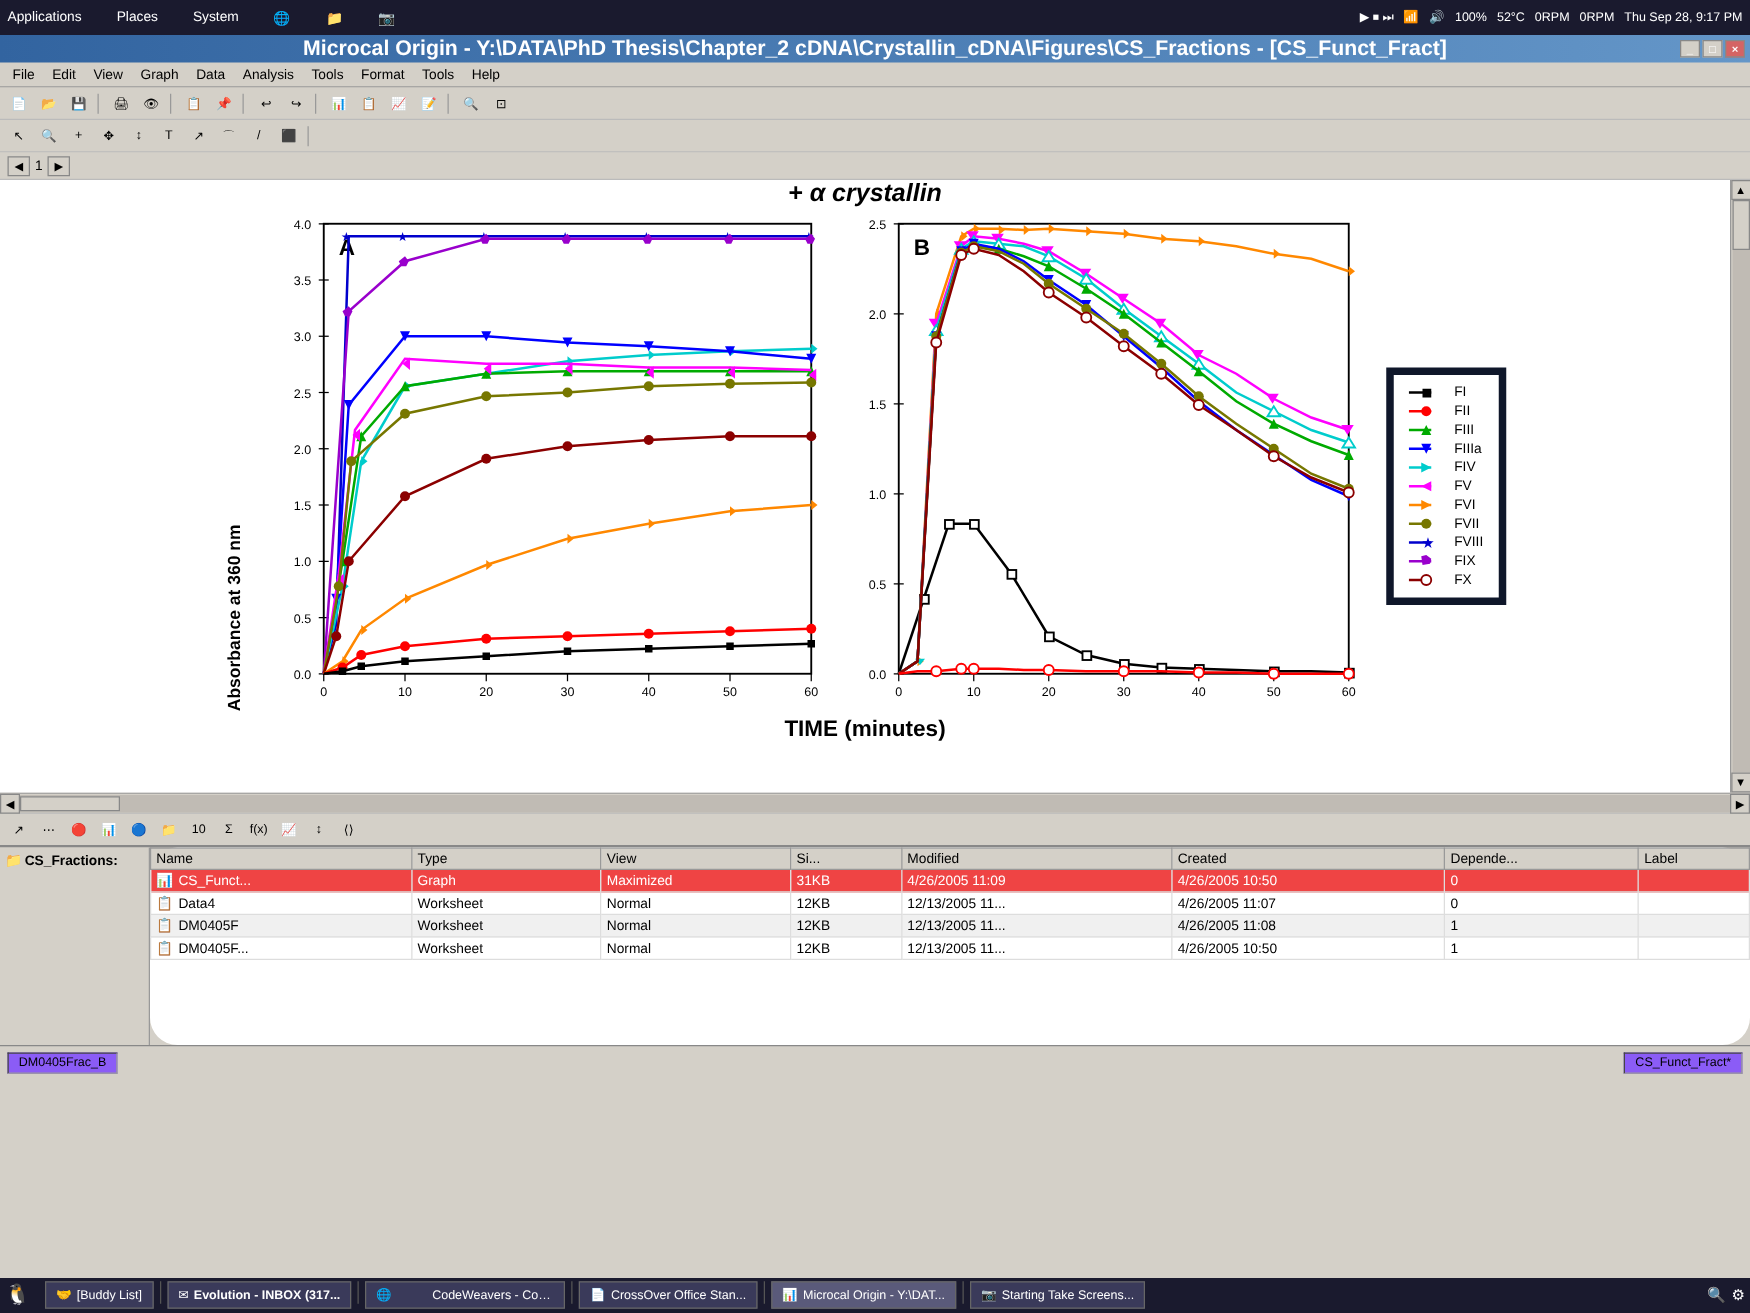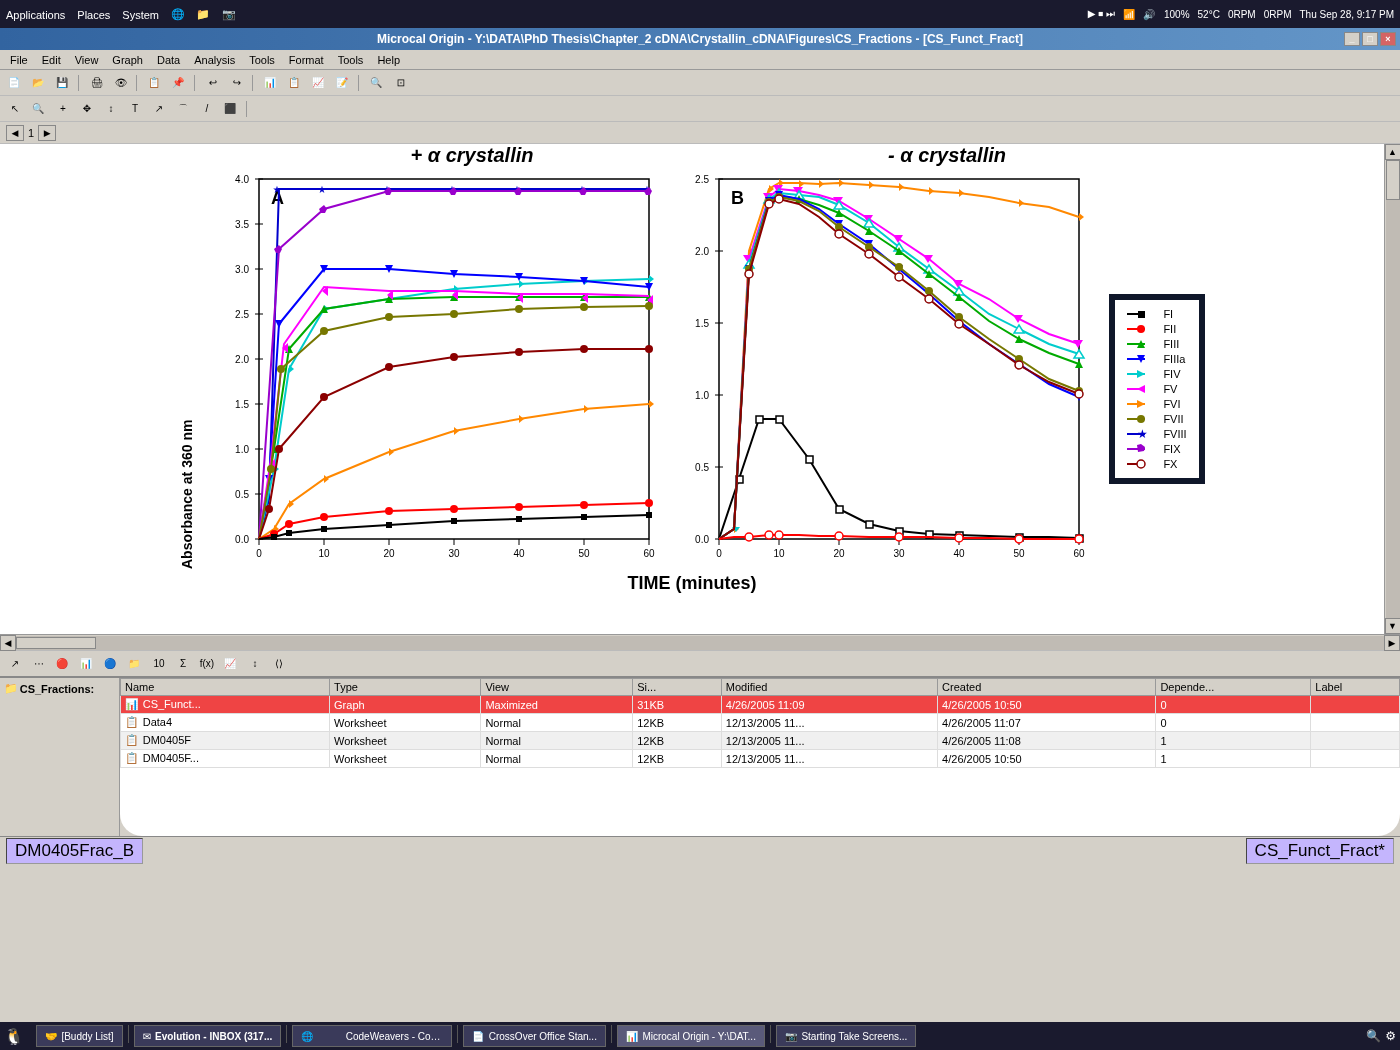--- a/index.html
+++ b/index.html
@@ -4,21 +4,21 @@
   <style>
     * { margin: 0; padding: 0; box-sizing: border-box; }
     body { width: 1400px; height: 1050px; overflow: hidden; background: #d4d0c8; font-family: 'Arial', sans-serif; font-size: 11px; }
 
     
     #system-bar {
       width: 100%; height: 28px; background: #1a1a2e;
       display: flex; align-items: center; padding: 0 6px;
       color: white; font-size: 11px; gap: 10px;
     }
-    #system-bar .left { display: flex; align-items: flex-end; gap: 12px; }
+    #system-bar .left { display: flex; align-items: center; gap: 28px; }
     #system-bar .right { margin-left: auto; display: flex; align-items: center; gap: 8px; font-size: 10px; }
 
     
     #title-bar {
       width: 100%; height: 22px; background: linear-gradient(to right, #3264a0, #6496c8);
       display: flex; align-items: center; justify-content: center;
       color: white; font-size: 11px; font-weight: bold; position: relative;
     }
     #title-bar .window-controls { position: absolute; right: 4px; display: flex; gap: 2px; }
     #title-bar .wc-btn { width: 16px; height: 14px; background: #d4d0c8; border: 1px solid #888; font-size: 9px; display: flex; align-items: center; justify-content: center; cursor: pointer; }
@@ -122,21 +122,21 @@
     }
     #file-table td { border: 1px solid #ddd; padding: 2px 4px; }
     #file-table tr:nth-child(odd) { background: #f0f0f0; }
     #file-table tr.selected { background: #ef4444; color: white; }
 
     
     #status-bar {
       height: 28px; background: #d4d0c8; display: flex; align-items: center;
       padding: 0 6px; border-top: 1px solid #888; gap: 4px; font-size: 11px;
     }
-    .status-section { padding: 2px 8px; border: 1px inset #999; background: #c4b5fd; font-size: 17px; }
+    .status-section { padding: 2px 8px; border: 1px inset #999; background: #8b5cf6; font-size: 10px; }
 
     
     #taskbar {
       height: 28px; background: #1a1a2e; display: flex; align-items: center;
       padding: 0 4px; gap: 4px; position: fixed; bottom: 0; width: 1400px;
     }
     .task-btn {
       height: 22px; padding: 0 8px; background: #3a3a5a; color: white;
       border: 1px solid #666; font-size: 10px; cursor: pointer; display: flex; align-items: center; gap: 4px;
       white-space: nowrap; max-width: 160px; overflow: hidden;
@@ -164,21 +164,21 @@
     <span>🔊</span>
     <span>100%</span>
     <span>52°C</span>
     <span>0RPM</span>
     <span>0RPM</span>
     <span>Thu Sep 28, 9:17 PM</span>
   </div>
 </div>
 
 <div id="title-bar">
-  <span style="font-size:12px">Microcal Origin - Y:\DATA\PhD Thesis\Chapter_2 cDNA\Crystallin_cDNA\Figures\CS_Fractions - [CS_Funct_Fract]</span>
+  <span style="font-size:17px">Microcal Origin - Y:\DATA\PhD Thesis\Chapter_2 cDNA\Crystallin_cDNA\Figures\CS_Fractions - [CS_Funct_Fract]</span>
   <div class="window-controls">
     <div class="wc-btn">_</div>
     <div class="wc-btn">□</div>
     <div class="wc-btn" style="background:#d46464; color:white">×</div>
   </div>
 </div>
 
 <div id="menu-bar">
   <span>File</span>
   <span>Edit</span>
@@ -236,23 +236,20 @@
 </div>
 
 <div style="display:flex; flex-direction:row; background:white; height:490px;">
 
   <div id="canvas-area">
     <div id="chart-container">
 
       <div style="display:flex; flex-direction:row; gap:30px; width:100%; justify-content:center; margin-bottom:2px;">
         <div style="width:450px; text-align:center;">
           <span class="chart-title">+ α crystallin</span>
-        </div>
-        <div style="width:380px; text-align:center; margin-left:30px;">
-          <span class="chart-title">- α crystallin</span>
         </div>
       </div>
 
       <div style="display:flex; flex-direction:row; align-items:stretch; gap:0;">
 
         <div class="y-axis-label">
           <span>Absorbance at 360 nm</span>
         </div>
 
         <div style="display:flex; flex-direction:row; align-items:flex-start;">

